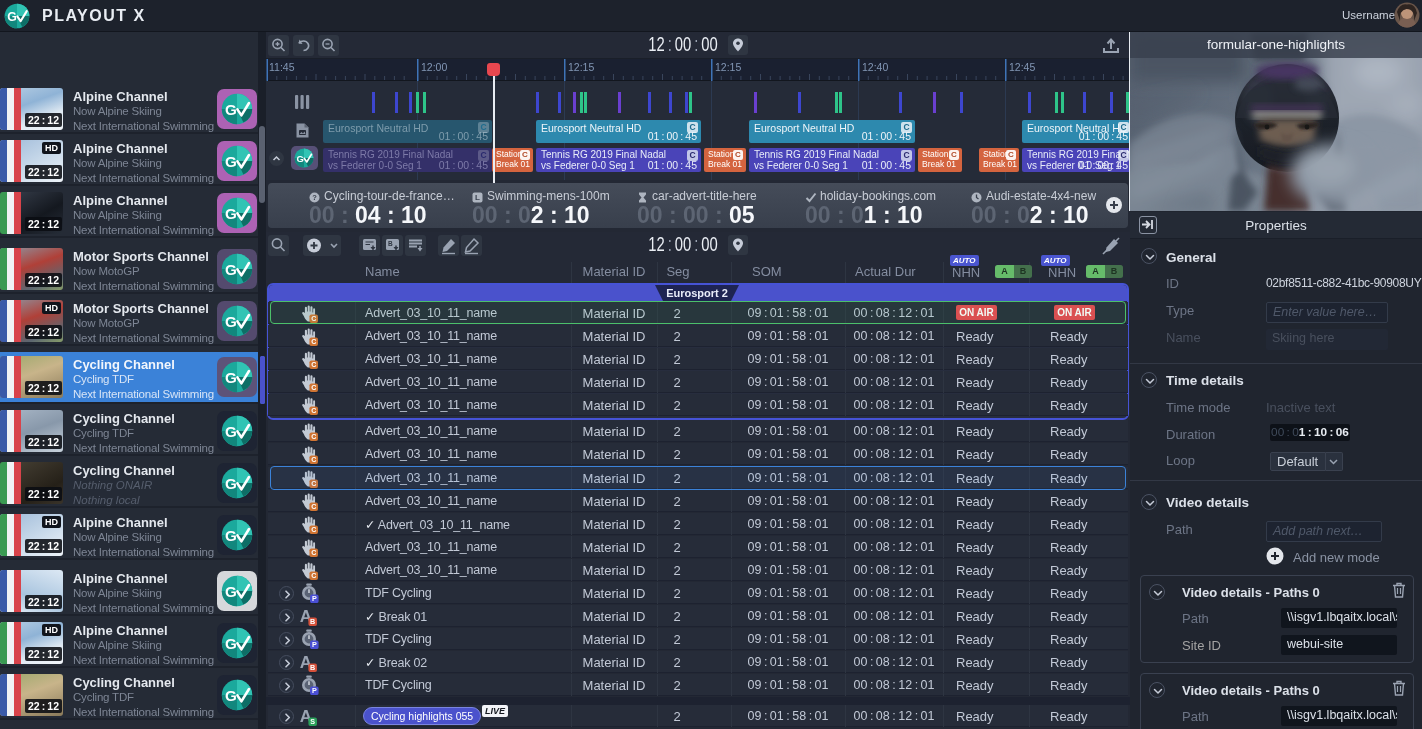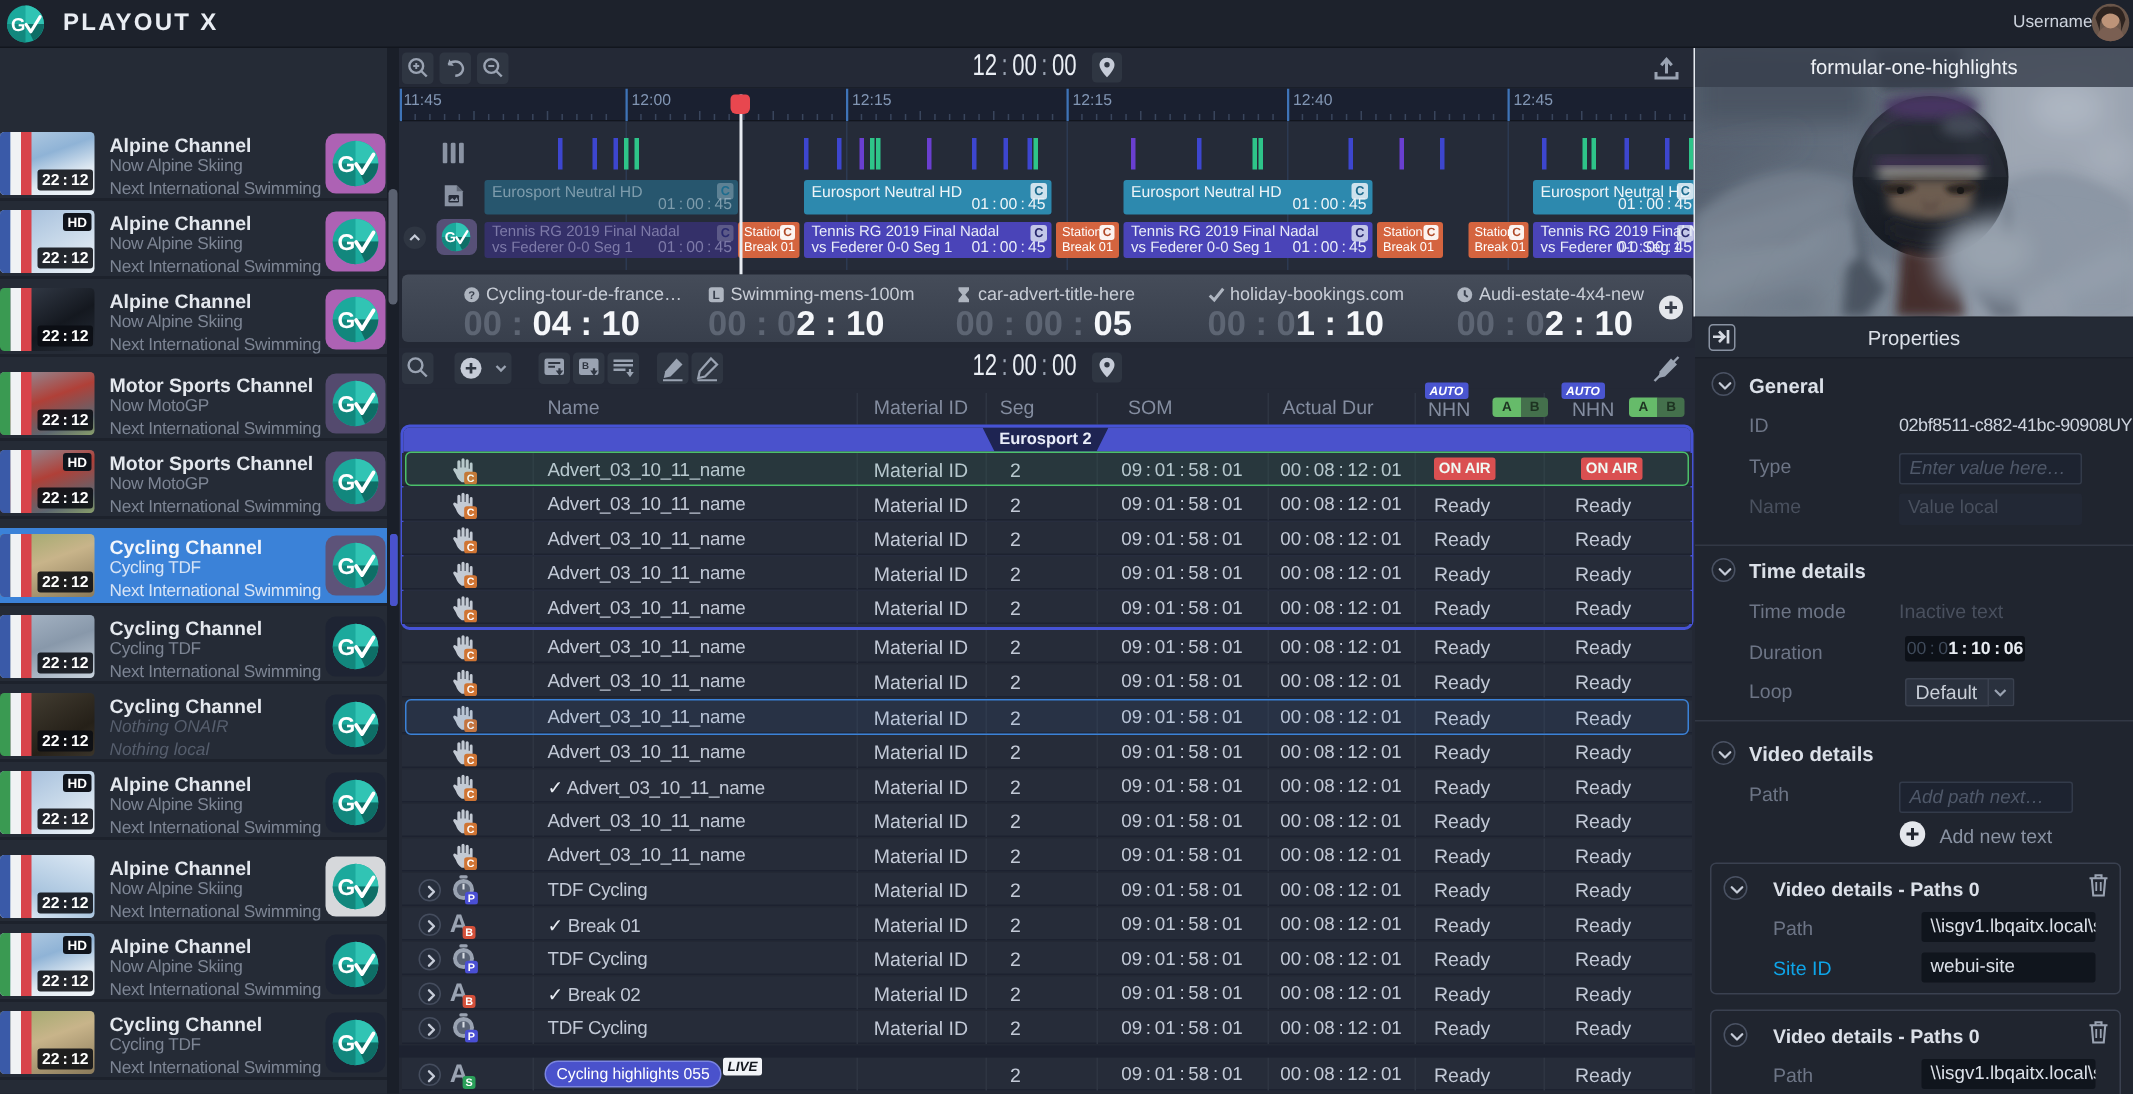--- a/index.html
+++ b/index.html
@@ -1160,21 +1160,21 @@
 </div>
 <div style="position:absolute;left:11px;top:216px;width:16px;height:16px;border-radius:50%;border:1px solid #4a5263"><svg width="16" height="16" viewBox="0 0 16 16">
           <path d="M4.5 6.5 L8 10 L11.5 6.5" stroke="#c6ccd8" stroke-width="1.5" fill="none" stroke-linecap="round" stroke-linejoin="round"></path>
         </svg></div>
 <div class="abs" style="left:36px;top:218px;font-size:13.5px;font-weight:bold;color:#dbe0e8">General</div>
 <div class="abs" style="left:36px;top:244px;font-size:13px;color:#6d7586">ID</div>
 <div class="abs" style="left:136px;top:244px;font-size:12px;letter-spacing:-.3px;color:#ced4de;white-space:nowrap;width:156px;overflow:hidden">02bf8511-c882-41bc-90908UY…</div>
 <div class="abs" style="left:36px;top:271px;font-size:13px;color:#6d7586">Type</div>
 <div class="abs" style="left:136px;top:270px;width:122px;height:21px;background:#1d2330;border:1px solid #333b4a;border-radius:2px;font-size:12.5px;font-style:italic;color:#4f5869;padding:2px 6px">Enter value here…</div>
 <div class="abs" style="left:36px;top:298px;font-size:13px;color:#49505e">Name</div>
-<div class="abs" style="left:136px;top:297px;width:122px;height:21px;background:#222835;border-radius:2px;font-size:12.5px;color:#49505e;padding:2px 6px">Value local</div>
+<div class="abs" style="left:136px;top:297px;width:122px;height:21px;background:#222835;border-radius:2px;font-size:12.5px;color:#49505e;padding:2px 6px">Skiing here</div>
 <div class="abs" style="left:0px;top:331px;width:292px;height:1px;background:#323845"></div>
 <div style="position:absolute;left:11px;top:340px;width:16px;height:16px;border-radius:50%;border:1px solid #4a5263"><svg width="16" height="16" viewBox="0 0 16 16">
           <path d="M4.5 6.5 L8 10 L11.5 6.5" stroke="#c6ccd8" stroke-width="1.5" fill="none" stroke-linecap="round" stroke-linejoin="round"></path>
         </svg></div>
 <div class="abs" style="left:36px;top:341px;font-size:13.5px;font-weight:bold;color:#dbe0e8">Time details</div>
 <div class="abs" style="left:36px;top:368px;font-size:13px;color:#6d7586">Time mode</div>
 <div class="abs" style="left:136px;top:368px;font-size:13px;color:#49505e">Inactive text</div>
 <div class="abs" style="left:36px;top:395px;font-size:13px;color:#6d7586">Duration</div>
 <div class="abs" style="left:140px;top:392px;width:80px;height:17px;background:#0d1118;border-radius:2px;font-size:11.8px;text-align:center;line-height:17px;white-space:nowrap;overflow:hidden"><span style="color:#3f4a5a">00 : 0</span><span style="color:#e8ecf2;font-weight:bold">1 : 10 : 06</span></div>
 <div class="abs" style="left:36px;top:421px;font-size:13px;color:#6d7586">Loop</div>
@@ -1186,33 +1186,33 @@
 <div style="position:absolute;left:11px;top:462px;width:16px;height:16px;border-radius:50%;border:1px solid #4a5263"><svg width="16" height="16" viewBox="0 0 16 16">
           <path d="M4.5 6.5 L8 10 L11.5 6.5" stroke="#c6ccd8" stroke-width="1.5" fill="none" stroke-linecap="round" stroke-linejoin="round"></path>
         </svg></div>
 <div class="abs" style="left:36px;top:463px;font-size:13.5px;font-weight:bold;color:#dbe0e8">Video details</div>
 <div class="abs" style="left:36px;top:490px;font-size:13px;color:#6d7586">Path</div>
 <div class="abs" style="left:136px;top:489px;width:116px;height:21px;background:#1d2330;border:1px solid #333b4a;border-radius:2px;font-size:12.5px;font-style:italic;color:#4f5869;padding:2px 6px">Add path next…</div>
 <div class="abs" style="left:136px;top:515px;width:18px;height:18px"><svg width="18" height="18" viewBox="0 0 18 18">
           <circle cx="9" cy="9" r="8.5" fill="#e4e7ec"></circle>
           <path d="M9 5 V13 M5 9 H13" stroke="#20252f" stroke-width="2"></path>
         </svg></div>
-<div class="abs" style="left:163px;top:518px;font-size:13px;color:#8a93a3">Add new text</div>
+<div class="abs" style="left:163px;top:518px;font-size:13px;color:#8a93a3">Add new mode</div>
 <div class="abs" style="left:10px;top:543px;width:274px;height:88px;border:1px solid #3a4150;border-radius:4px">
         <div style="position:absolute;left:8px;top:8px;width:16px;height:16px;border-radius:50%;border:1px solid #4a5263"><svg width="16" height="16" viewBox="0 0 16 16">
             <path d="M4.5 6.5 L8 10 L11.5 6.5" stroke="#c6ccd8" stroke-width="1.5" fill="none" stroke-linecap="round" stroke-linejoin="round"></path>
           </svg></div>
         <div class="abs" style="left:41px;top:9px;font-size:13px;font-weight:bold;color:#dbe0e8">Video details - Paths 0</div>
         <div class="abs" style="left:251px;top:6px;width:14px;height:16px"><svg width="14" height="16" viewBox="0 0 14 16">
             <path d="M1 3.5 H13 M5 3 V1.5 H9 V3 M2.5 3.5 L3.5 15 H10.5 L11.5 3.5" stroke="#9aa3b2" stroke-width="1.4" fill="none"></path>
             <path d="M5.5 6 V12 M8.5 6 V12" stroke="#9aa3b2" stroke-width="1.2"></path>
           </svg></div>
         <div class="abs" style="left:41px;top:35px;font-size:13px;color:#6d7586">Path</div>
         <div class="abs" style="left:140px;top:32px;width:116px;height:20px;background:#10151d;border-radius:2px;font-size:12.5px;color:#dbe0e8;padding:2px 6px;white-space:nowrap;overflow:hidden">\\isgv1.lbqaitx.local\s…</div>
-        <div class="abs" style="left:41px;top:62px;font-size:13px;color:#0ea5e9">Site ID</div>
+        <div class="abs" style="left:41px;top:62px;font-size:13px;color:#a3a3a3">Site ID</div>
         <div class="abs" style="left:140px;top:59px;width:116px;height:20px;background:#10151d;border-radius:2px;font-size:12.5px;color:#dbe0e8;padding:2px 6px;white-space:nowrap;overflow:hidden">webui-site</div>
       </div>
 <div class="abs" style="left:10px;top:641px;width:274px;height:88px;border:1px solid #3a4150;border-radius:4px">
         <div style="position:absolute;left:8px;top:8px;width:16px;height:16px;border-radius:50%;border:1px solid #4a5263"><svg width="16" height="16" viewBox="0 0 16 16">
             <path d="M4.5 6.5 L8 10 L11.5 6.5" stroke="#c6ccd8" stroke-width="1.5" fill="none" stroke-linecap="round" stroke-linejoin="round"></path>
           </svg></div>
         <div class="abs" style="left:41px;top:9px;font-size:13px;font-weight:bold;color:#dbe0e8">Video details - Paths 0</div>
         <div class="abs" style="left:251px;top:6px;width:14px;height:16px"><svg width="14" height="16" viewBox="0 0 14 16">
             <path d="M1 3.5 H13 M5 3 V1.5 H9 V3 M2.5 3.5 L3.5 15 H10.5 L11.5 3.5" stroke="#9aa3b2" stroke-width="1.4" fill="none"></path>
             <path d="M5.5 6 V12 M8.5 6 V12" stroke="#9aa3b2" stroke-width="1.2"></path>

